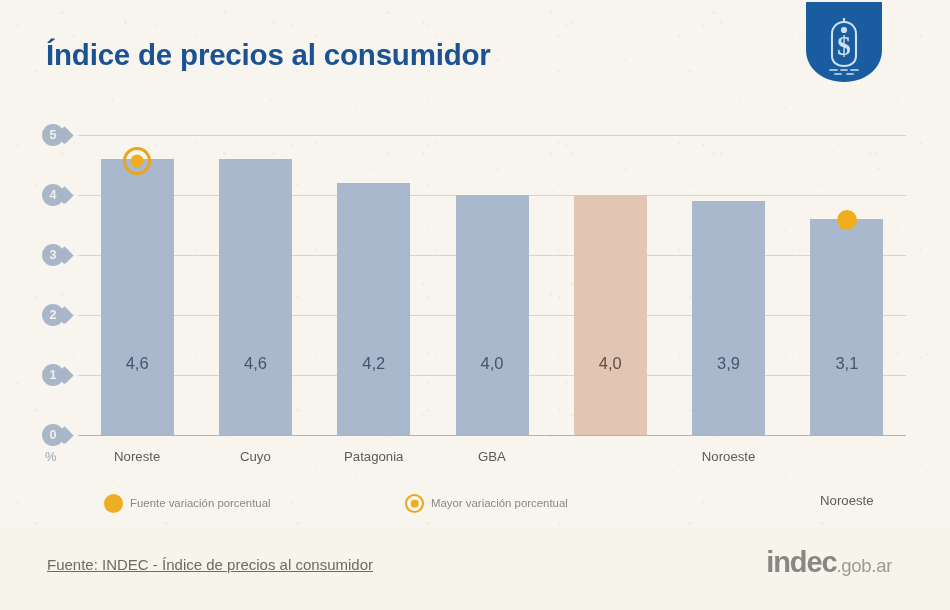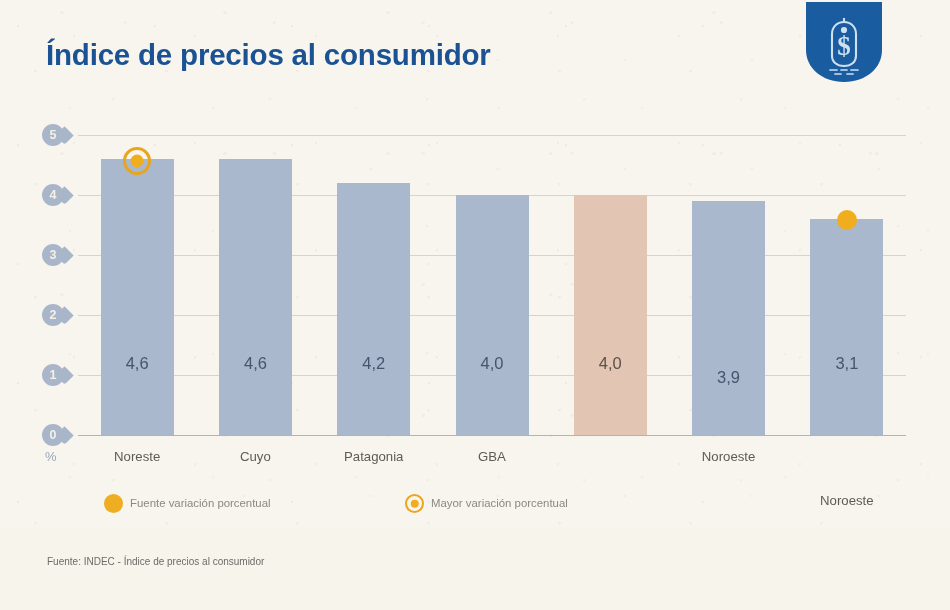--- a/index.html
+++ b/index.html
@@ -220,23 +220,24 @@
     font-size: 11.4px;
     color: #8a8883;
     white-space: nowrap;
   }
 
   
   #source {
     position: absolute;
     left: 47px;
     top: 556px;
-    font-size: 10px;
+    font-size: 15px;
     color: #6d6b66;
     white-space: nowrap;
+    text-decoration: underline;
   }
   #logo {
     position: absolute;
     right: 58px;
     top: 546px;
     white-space: nowrap;
   }
   #logo-main {
     font-size: 29px;
     font-weight: bold;
@@ -334,21 +335,21 @@
         <div class="bar-rect" style="height: 240px; background: rgb(169, 184, 204);"></div>
         <div class="bar-value" style="top: 219px;">4,0</div>
       </div>
       <div class="xlabel" style="left: 354.857px; width: 118.286px; top: 314px;">GBA</div>
       <div class="bar" style="left: 495.786px; width: 73px; height: 300px;">
         <div class="bar-rect" style="height: 240px; background: rgb(226, 197, 178);"></div>
         <div class="bar-value accent" style="top: 219px;">4,0</div>
       </div>
       <div class="bar" style="left: 614.071px; width: 73px; height: 300px;">
         <div class="bar-rect" style="height: 234px; background: rgb(169, 184, 204);"></div>
-        <div class="bar-value" style="top: 219px; margin-top: 14px;">3,9</div>
+        <div class="bar-value" style="top: 219px;">3,9</div>
       </div>
       <div class="xlabel" style="left: 591.429px; width: 118.286px; top: 314px;">Noroeste</div>
       <div class="bar" style="left: 732.357px; width: 73px; height: 300px;">
         <div class="bar-rect" style="height: 216px; background: rgb(169, 184, 204);"></div>
         <div class="bar-value" style="top: 219px;">3,1</div>
       </div>
       <div class="xlabel" style="left: 709.714px; width: 118.286px; top: 314px; margin-top: 44px;">Noroeste</div>
       <div class="marker solid" style="left: 758.857px; top: 75px;"></div>
     </div>
 
@@ -356,14 +357,17 @@
     <span class="legend-swatch solid"></span>
     <span class="legend-text">Fuente variación porcentual</span>
   </div>
   <div class="legend-item" id="legend-1" style="left:405px; top:494px;">
     <span class="legend-swatch ring"></span>
     <span class="legend-text">Mayor variación porcentual</span>
   </div>
 
   <div id="source">Fuente: INDEC - Índice de precios al consumidor</div>
 
+  <div id="logo">
+    <span id="logo-main">indec</span><span id="logo-suffix">.gob.ar</span>
+  </div>
 
 </div>
 
 </body></html>

